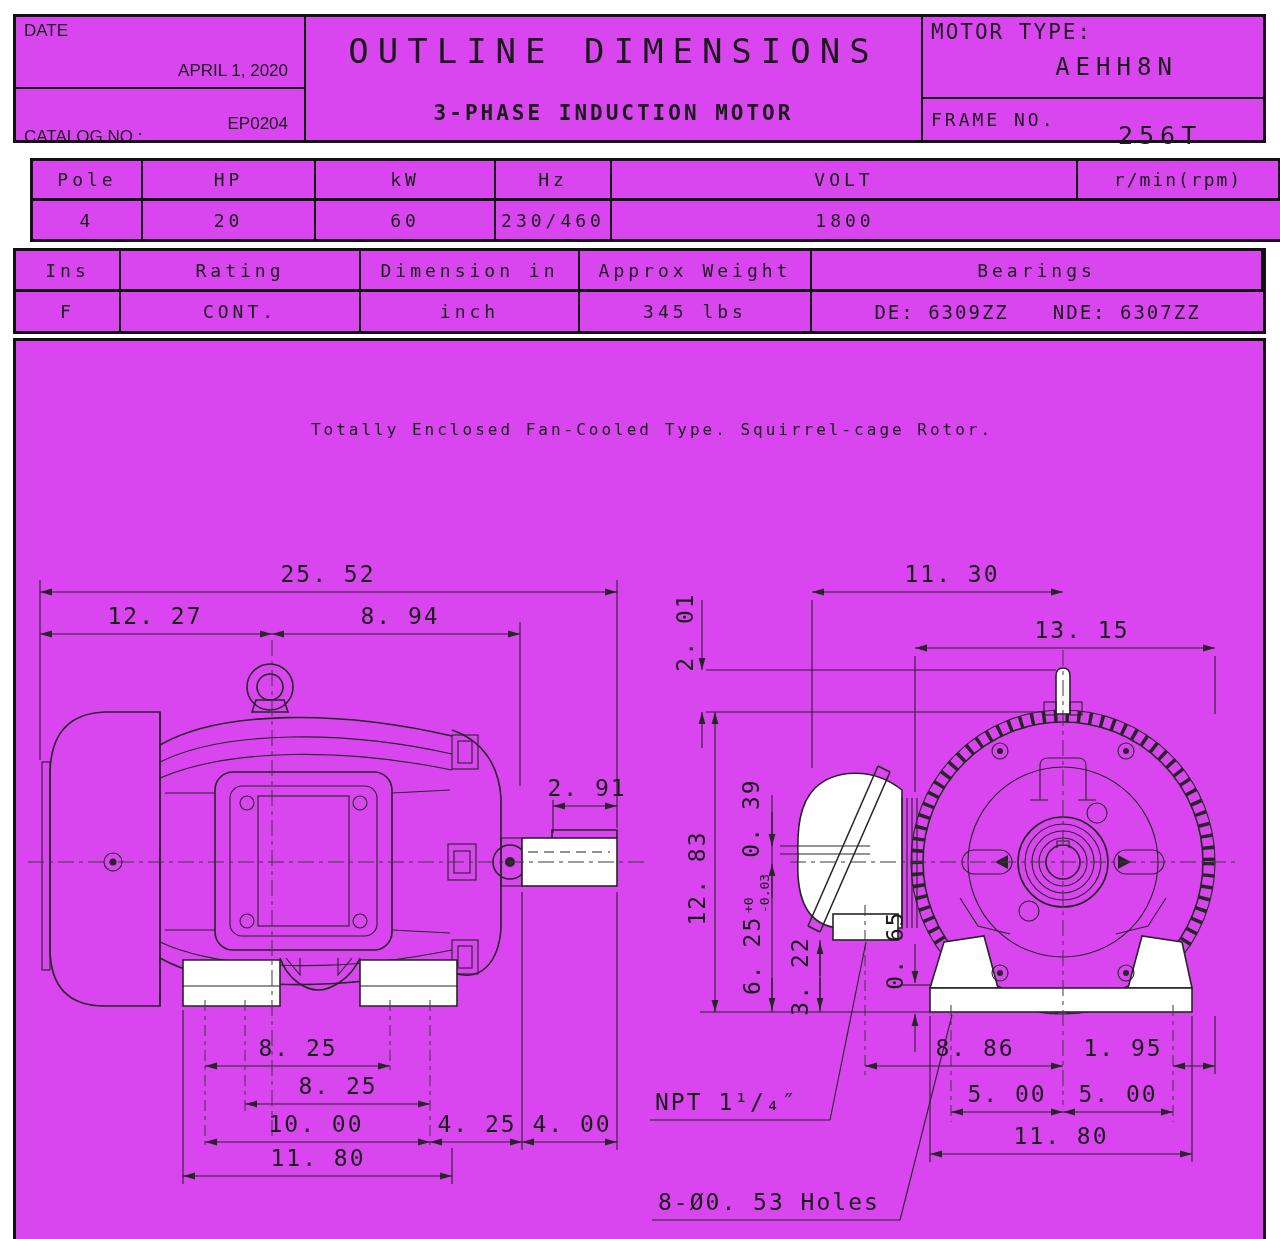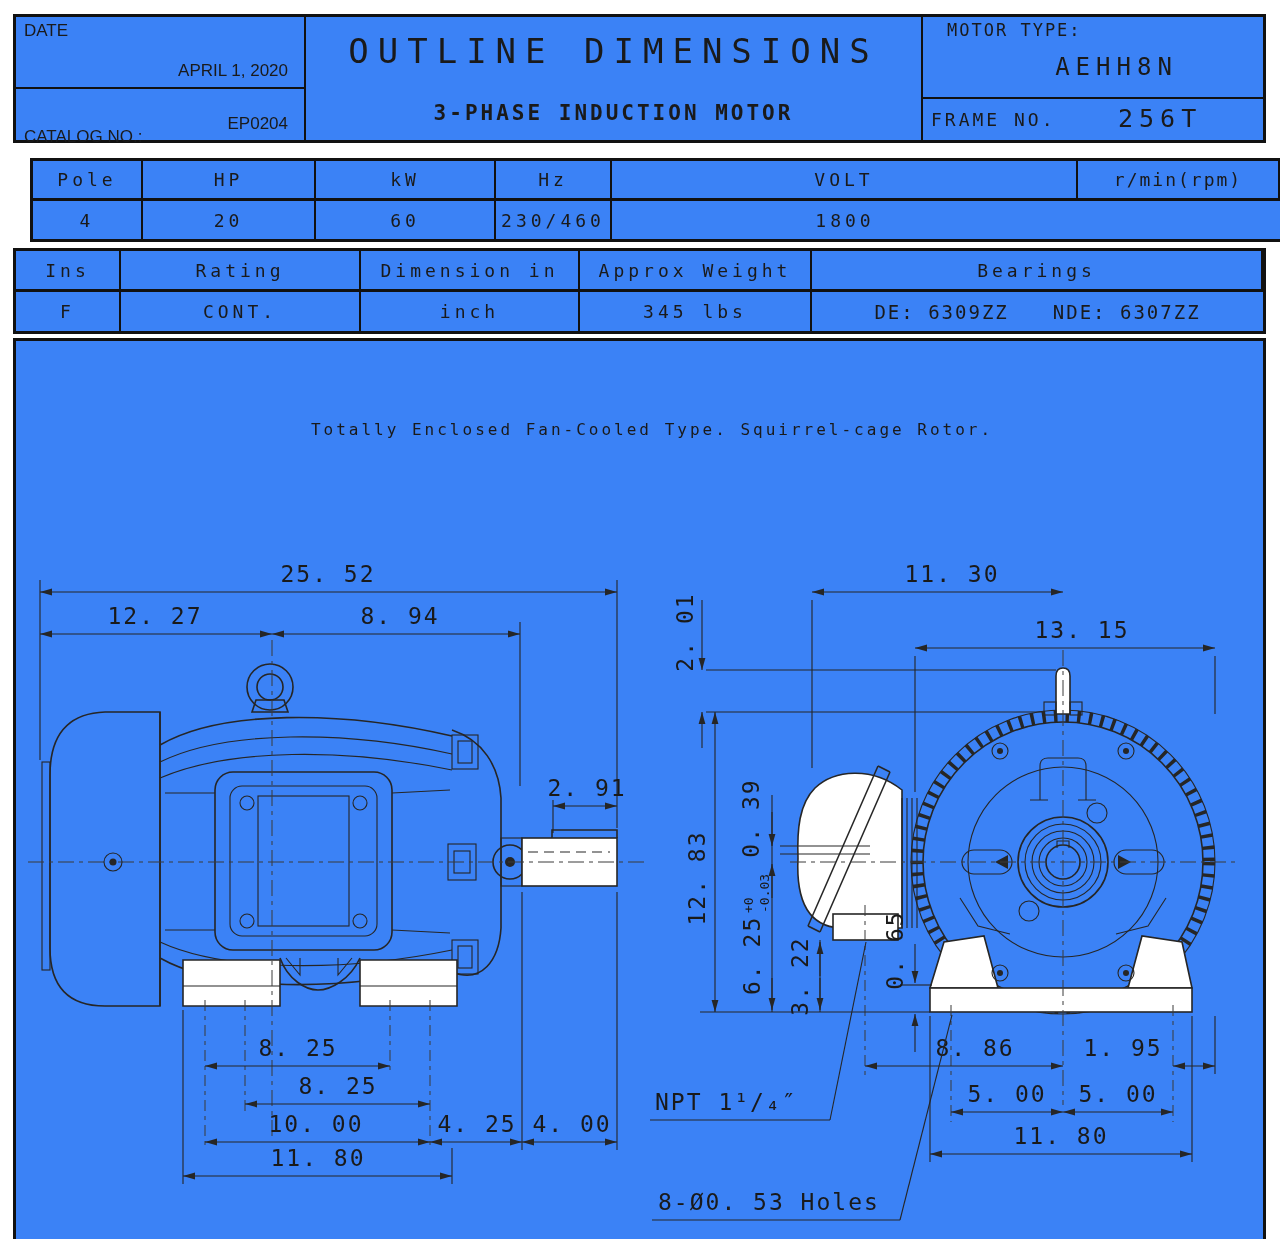--- a/index.html
+++ b/index.html
@@ -1,18 +1,18 @@
 <!DOCTYPE html>
 <html><head>
 <meta charset="utf-8">
 <style>
   html,body{margin:0;padding:0;background:#fff;}
   body{width:1280px;height:1239px;position:relative;overflow:hidden;
        font-family:"DejaVu Sans Mono",monospace;color:#1a1a1a;}
-  .box{position:absolute;border:3px solid #111;background:#3b82f6;box-sizing:border-box;}
+  .box{position:absolute;border:3px solid #111;background:#d946ef;box-sizing:border-box;}
   .abs{position:absolute;box-sizing:border-box;}
   .sans{font-family:"Liberation Sans",sans-serif;}
   .mono{font-family:"DejaVu Sans Mono",monospace;}
   
   #titleblock{left:13px;top:14px;width:1253px;height:129px;}
   .vline{position:absolute;top:0;bottom:0;width:2px;background:#111;}
   .hline{position:absolute;left:0;right:0;height:2px;background:#111;}
   .cell-label{position:absolute;left:8px;top:4px;font-size:17px;}
   .cell-value{position:absolute;right:16px;font-size:17px;}
   
@@ -48,27 +48,27 @@
   <div class="hline" style="top:70px;width:288px;"></div>
   <div class="abs" style="left:0;top:72px;width:288px;height:51px;">
     <span class="cell-label sans" style="top:6px;margin-top:32px;">CATALOG NO.:</span>
     <span class="cell-value sans" style="bottom:6px;">EP0204</span>
   </div>
 
   <div class="abs mono" style="left:290px;top:14px;width:615px;text-align:center;font-size:34px;letter-spacing:9px;">OUTLINE DIMENSIONS</div>
   <div class="abs mono" style="left:290px;top:84px;width:615px;text-align:center;font-size:21px;font-weight:bold;letter-spacing:3px;">3-PHASE INDUCTION MOTOR</div>
 
   <div class="abs" style="left:907px;top:0;width:346px;height:82px;">
-    <span class="abs mono" style="left:8px;top:3px;font-size:17px;letter-spacing:2px;margin-left:16px;">MOTOR TYPE:</span>
+    <span class="abs mono" style="left:8px;top:3px;font-size:21px;letter-spacing:2px;">MOTOR TYPE:</span>
     <span class="abs mono" style="left:0;top:36px;width:100%;text-align:center;font-size:24px;letter-spacing:6px;padding-left:41px;">AEHH8N</span>
   </div>
   <div class="hline" style="top:80px;left:905px;right:0;"></div>
   <div class="abs" style="left:907px;top:82px;width:346px;height:41px;">
     <span class="abs mono" style="left:8px;top:10px;font-size:18px;letter-spacing:3px;">FRAME NO.</span>
-    <span class="abs mono" style="left:195px;top:5px;font-size:25px;letter-spacing:6px;">256T</span>
+    <span class="abs mono" style="left:195px;top:22px;font-size:25px;letter-spacing:6px;">256T</span>
   </div>
 </div>
 
 <div class="box spec" id="ratings" style="left:30px;top:158px;width:1253px;height:84px;grid-template-columns:110px 173px 180px 116px 466px 1fr;grid-template-rows:40px 1fr;">
   <div class="hd">Pole</div>
   <div class="hd">HP</div>
   <div class="hd">kW</div>
   <div class="hd">Hz</div>
   <div class="hd">VOLT</div>
   <div class="hd" style="letter-spacing:2px;">r/min(rpm)</div>

